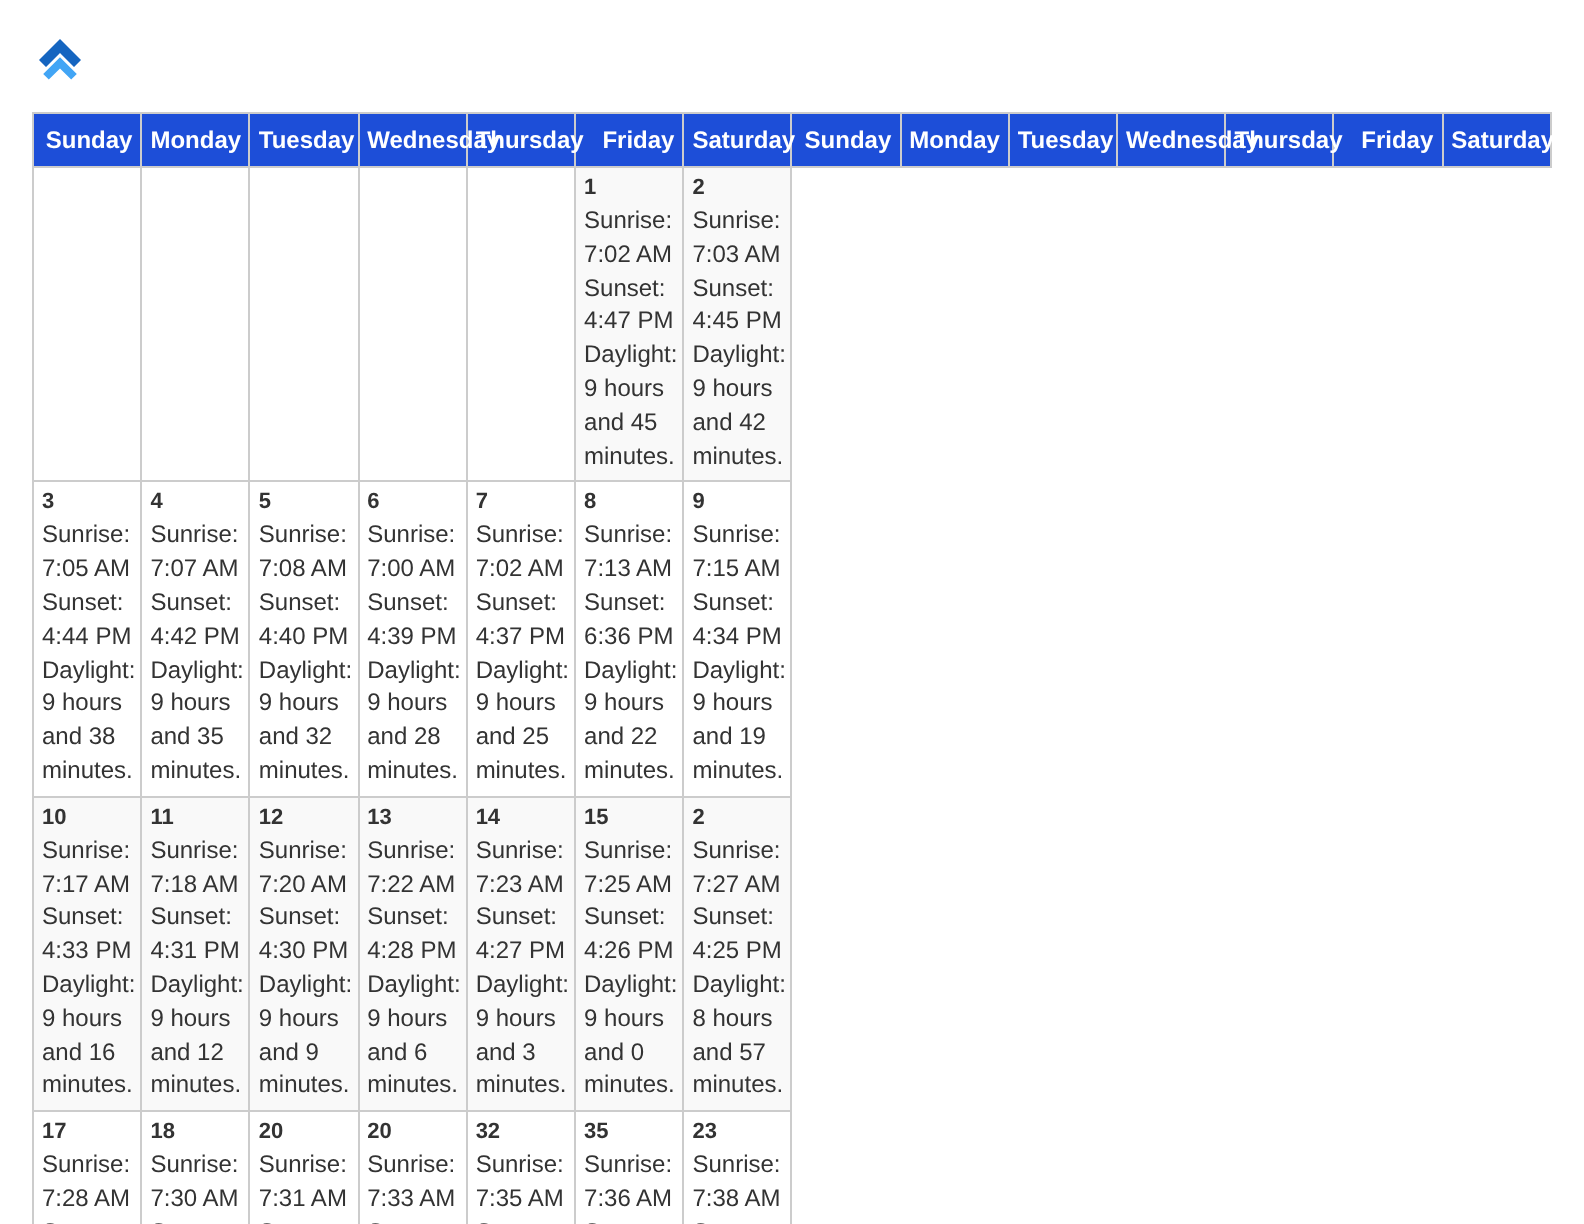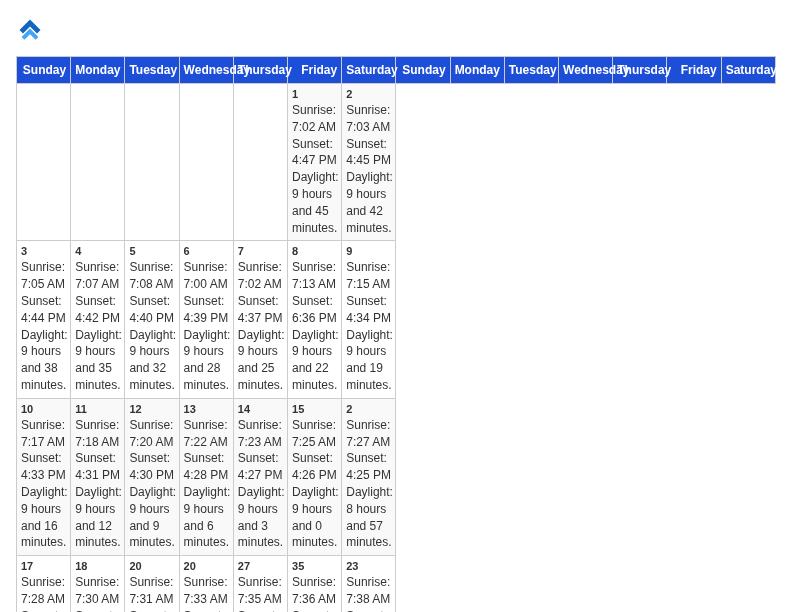--- a/index.html
+++ b/index.html
@@ -251,21 +251,21 @@
 Sunset: 2:21 PM
 Daylight: 8 hours and 49 minutes.</div>
         </td>
         <td>
           <div class="day-number">20</div>
           <div class="day-info">Sunrise: 7:33 AM
 Sunset: 4:20 PM
 Daylight: 8 hours and 46 minutes.</div>
         </td>
         <td>
-          <div class="day-number">27</div>
+          <div class="day-number">32</div>
           <div class="day-info">Sunrise: 7:35 AM
 Sunset: 4:19 PM
 Daylight: 8 hours and 44 minutes.</div>
         </td>
         <td>
           <div class="day-number">35</div>
           <div class="day-info">Sunrise: 7:36 AM
 Sunset: 4:18 PM
 Daylight: 8 hours and 41 minutes.</div>
         </td>

